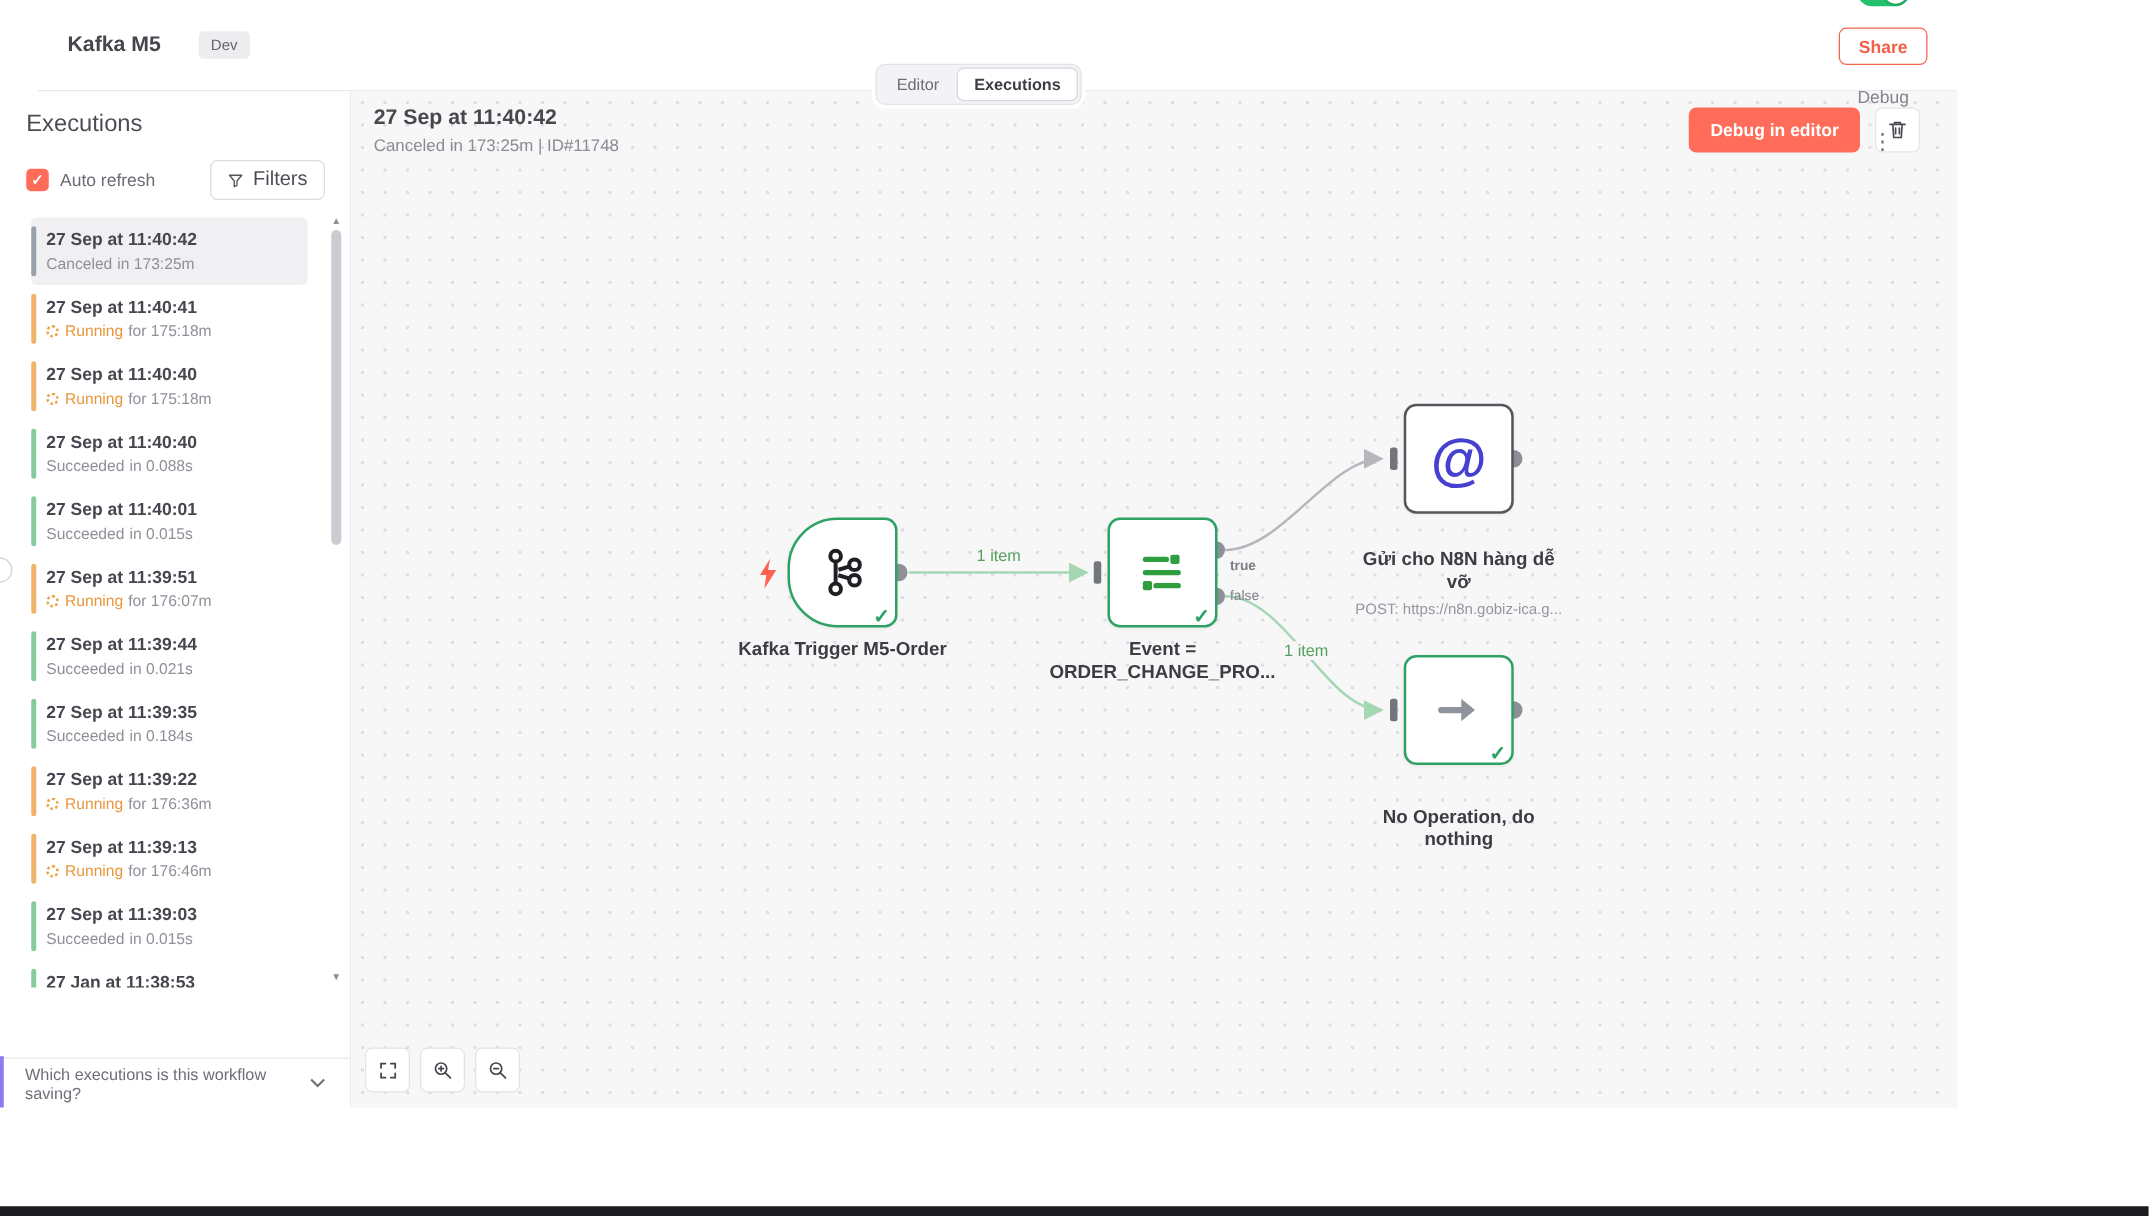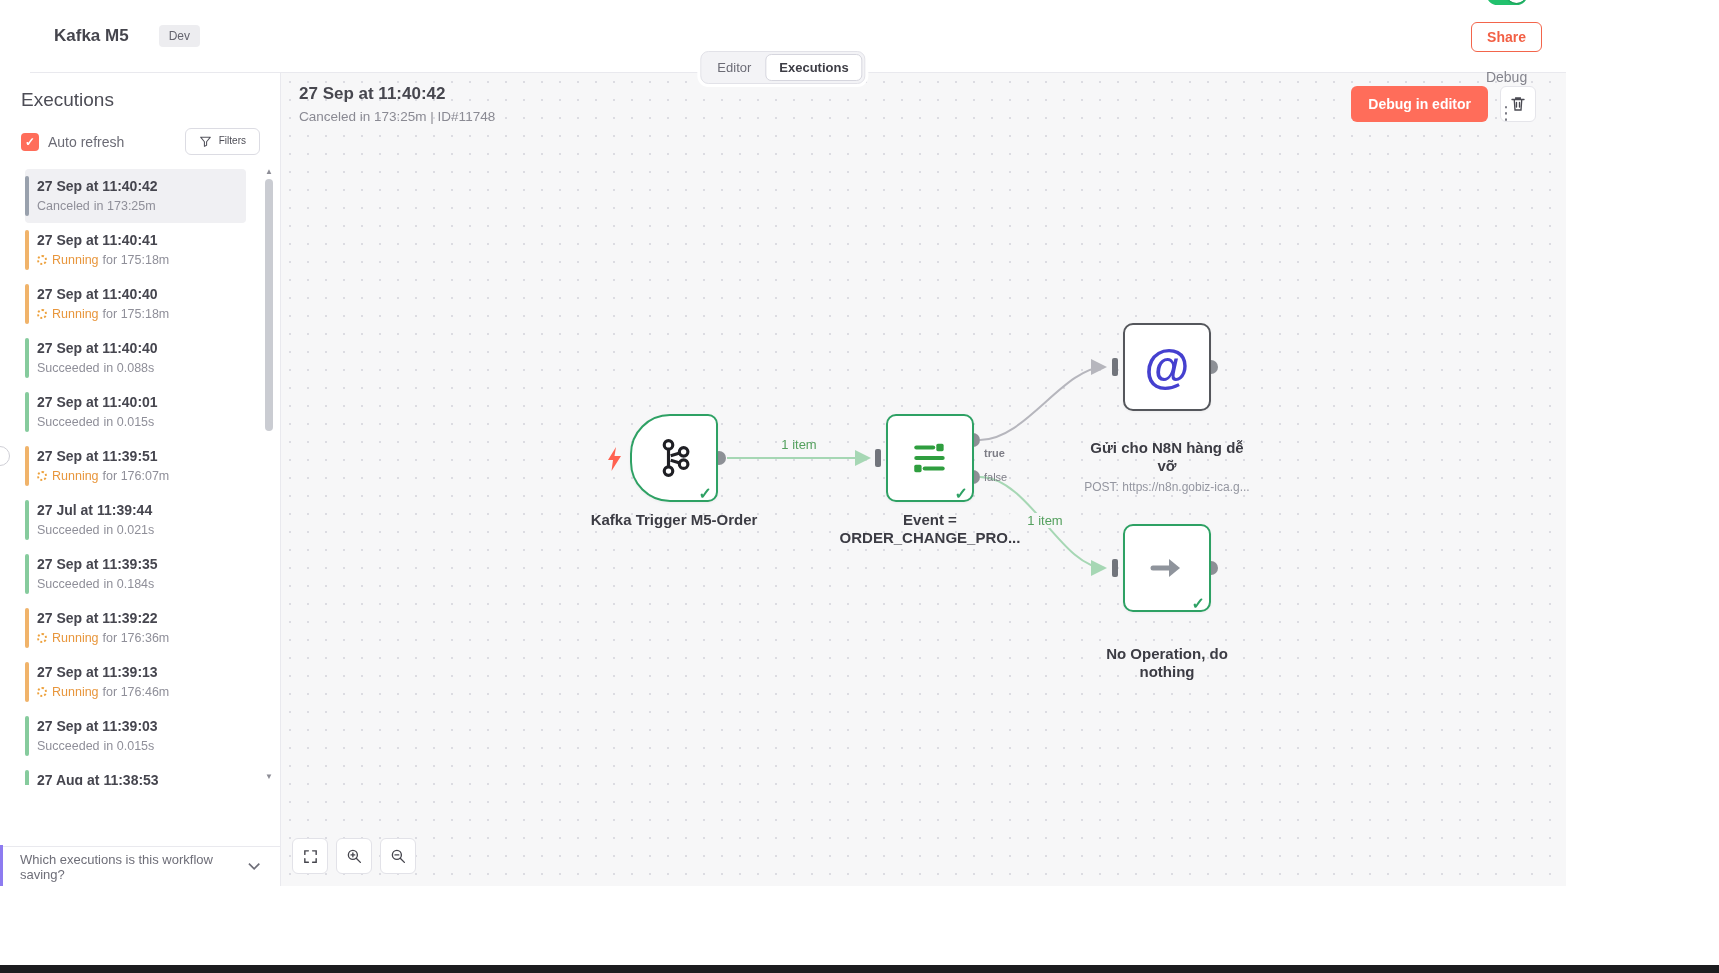--- a/index.html
+++ b/index.html
@@ -37,22 +37,22 @@
 
   
   .sidebar { width:281px; border-right:1px solid #e9e9ee; display:flex; flex-direction:column; background:#fff; }
   .sb-head { padding:16px 20px 0 21px; }
   .sb-title { font-size:19px; font-weight:500; color:#4d4d56; }
   .sb-controls { display:flex; align-items:center; justify-content:space-between; margin:17px 0 12px; }
   .auto-refresh { display:flex; align-items:center; gap:9px; cursor:pointer; }
   .checkbox { width:18px; height:18px; border-radius:4px; background:#ff6d5a; color:#fff;
               display:flex; align-items:center; justify-content:center; font-size:12px; font-weight:700; }
   .auto-refresh-label { font-size:14px; color:#6b6b75; }
-  .filters-btn { display:flex; align-items:flex-start; gap:7px; background:#fff; border:1px solid #dcdce3;
-                 border-radius:6px; padding:6px 13px; font-size:10px; color:#4d4d56; cursor:pointer; }
+  .filters-btn { display:flex; align-items:center; gap:7px; background:#fff; border:1px solid #dcdce3;
+                 border-radius:6px; padding:6px 13px; font-size:16px; color:#4d4d56; cursor:pointer; }
 
   .exec-list { position:relative; height:618px; overflow:hidden; padding:2px 34px 0 25px; }
   .exec-item { position:relative; height:54px; padding:9px 8px 9px 12px; border-radius:4px; cursor:pointer; }
   .exec-item::before { content:""; position:absolute; left:0; top:7px; bottom:7px; width:4px; border-radius:2px; }
   .exec-item.success::before { background:#86cb9d; }
   .exec-item.running::before { background:#f0b36a; }
   .exec-item.canceled::before { background:#99a1ad; }
   .exec-item.selected { background:#f0f0f3; }
   .exec-date { font-size:14px; font-weight:600; color:#46464f; line-height:17px; }
   .exec-line2 { margin-top:3px; display:flex; align-items:center; gap:4px;
@@ -216,21 +216,21 @@
             <div class="exec-item running">
               <div class="exec-date">27 Sep at 11:39:51</div>
               <div class="exec-line2">
                 <span class="spinner"></span>
                 <span class="exec-status">Running</span>
                 <span class="exec-detail">for 176:07m</span>
               </div>
             </div>
 
             <div class="exec-item success">
-              <div class="exec-date">27 Jul at 11:39:44</div>
+              <div class="exec-date">27 Sep at 11:39:44</div>
               <div class="exec-line2">
 
                 <span class="exec-status">Succeeded</span>
                 <span class="exec-detail">in 0.021s</span>
               </div>
             </div>
 
             <div class="exec-item success">
               <div class="exec-date">27 Sep at 11:39:35</div>
               <div class="exec-line2">
@@ -261,21 +261,21 @@
             <div class="exec-item success">
               <div class="exec-date">27 Sep at 11:39:03</div>
               <div class="exec-line2">
 
                 <span class="exec-status">Succeeded</span>
                 <span class="exec-detail">in 0.015s</span>
               </div>
             </div>
 
             <div class="exec-item success">
-              <div class="exec-date">27 Aug at 11:38:53</div>
+              <div class="exec-date">27 Jan at 11:38:53</div>
               <div class="exec-line2">
 
                 <span class="exec-status"></span>
                 <span class="exec-detail"></span>
               </div>
             </div>
           </div>
 
         <div class="sb-spacer"></div>
 

